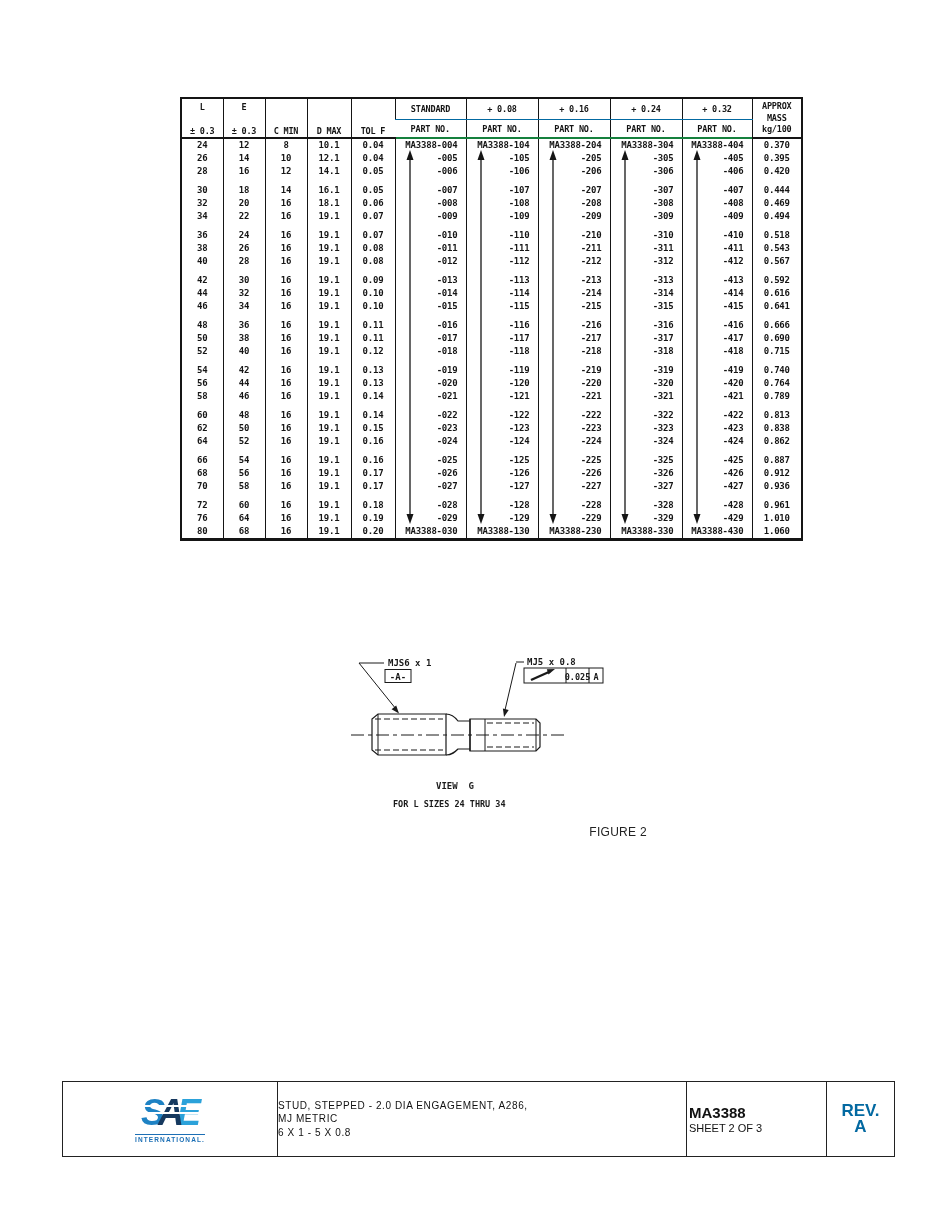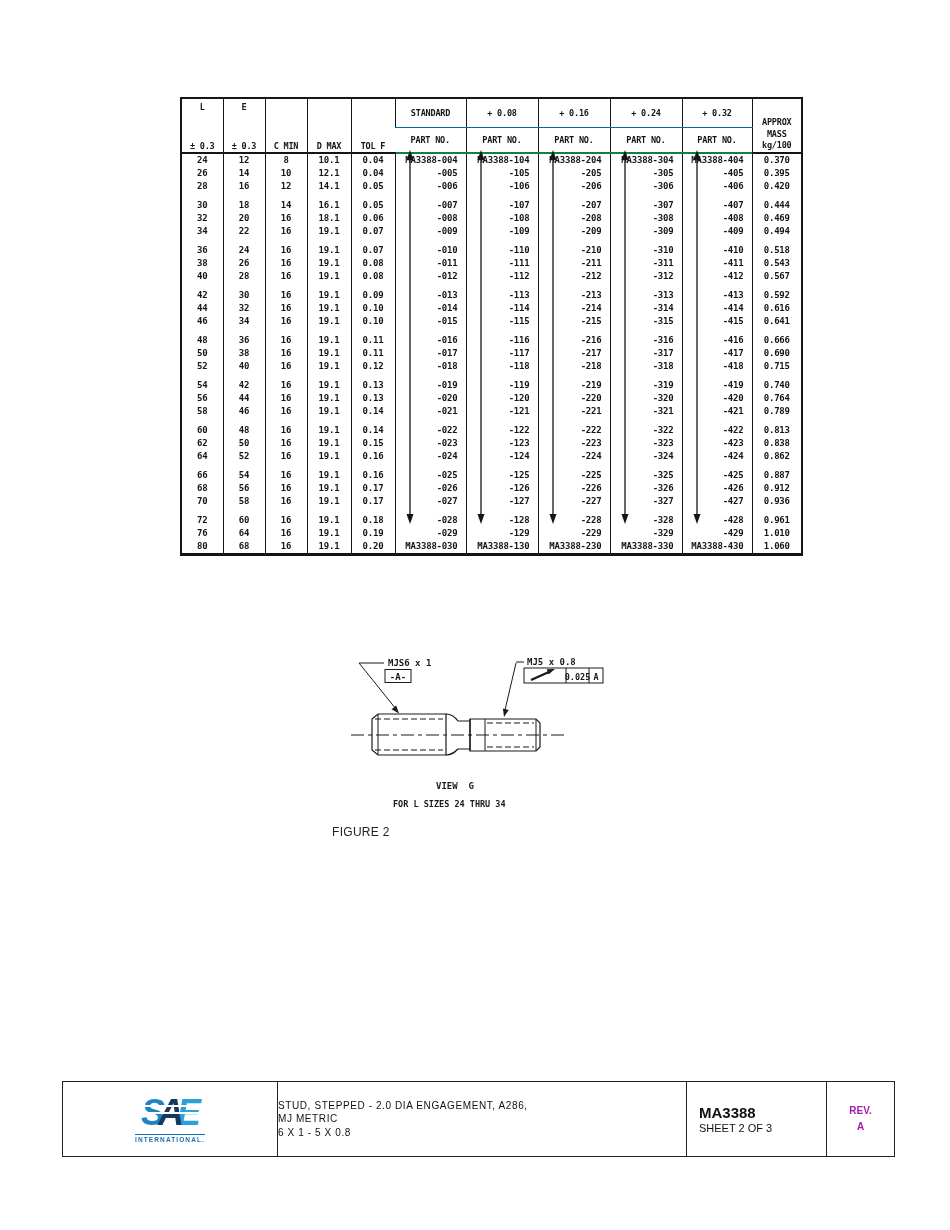--- a/index.html
+++ b/index.html
@@ -19,63 +19,63 @@
     font-family:"DejaVu Sans Mono",monospace;font-weight:bold;color:#151515;
     letter-spacing:-0.2px;overflow:hidden;white-space:nowrap;
   }
   #ma-table tr > *:first-child{border-left:none;}
   #ma-table thead th{font-size:8.5px;text-align:center;vertical-align:middle;}
   #ma-table th.grp{height:20px;border-bottom:1px solid #0369a1;}
   #ma-table th.pn{height:17px;border-bottom:2px solid #15803d;}
   #ma-table th.dim{border-bottom:2px solid #151515;position:relative;}
   #ma-table th.dim .t{position:absolute;top:3px;left:0;right:0;text-align:center;}
   #ma-table th.dim .b{position:absolute;bottom:1px;left:0;right:0;text-align:center;}
-  #ma-table th.mass{border-bottom:2px solid #151515;font-size:8.5px;vertical-align:top;padding-top:18px;}
+  #ma-table th.mass{border-bottom:2px solid #151515;font-size:8.5px;vertical-align:top;padding-top:2px;}
   #ma-table th.mass div{line-height:11.5px;}
   #ma-table tbody td{height:13px;font-size:9px;line-height:13px;text-align:center;}
   #ma-table tbody td.cp{text-align:right;padding-right:8px;}
   #ma-table tbody tr.gap td{height:6px;line-height:0;font-size:0;}
   #ma-table svg.arrows{position:absolute;left:0;top:0;pointer-events:none;}
   #ma-table svg.arrows line{stroke:#151515;stroke-width:1.3;}
   #ma-table svg.arrows path{fill:#151515;stroke:none;}
 
   
   #figure-area{position:absolute;left:330px;top:650px;width:320px;height:168px;}
   #figure-area svg{display:block;}
   .draw{stroke:#1a1a1a;stroke-width:1.2;fill:none;}
   .thin{stroke:#1a1a1a;stroke-width:1;fill:none;}
   .dash{stroke:#1a1a1a;stroke-width:1.1;fill:none;stroke-dasharray:6 3;}
   .cl{stroke:#1a1a1a;stroke-width:1;fill:none;stroke-dasharray:13 4 4 4;}
   .fillb{fill:#1a1a1a;stroke:none;}
   text.mlab{font-family:"DejaVu Sans Mono",monospace;font-weight:bold;font-size:9px;fill:#1a1a1a;white-space:pre;}
   text.mlab2{font-family:"DejaVu Sans Mono",monospace;font-weight:bold;font-size:8.5px;fill:#1a1a1a;white-space:pre;}
   #figure-caption{
-    position:absolute;left:332px;top:825px;width:315px;text-align:left;
+    position:absolute;left:332px;top:825px;width:315px;text-align:right;
     font-size:12px;color:#222;letter-spacing:0.3px;
   }
 
   
   #footer-block{
     position:absolute;left:62px;top:1081px;width:833px;height:76px;
     border:1.5px solid #222;display:flex;box-sizing:border-box;background:#fff;
   }
   .fcell{box-sizing:border-box;height:100%;}
   #cell-logo{width:214px;display:flex;align-items:center;justify-content:center;}
   #cell-title{flex:1;border-left:1.5px solid #222;display:flex;flex-direction:column;}
   #title-top{
     height:25px;border-bottom:1.2px solid #222;display:flex;align-items:center;justify-content:center;
     font-size:18px;font-weight:bold;letter-spacing:0.4px;color:#111;
   }
   #title-sub{flex:1;display:flex;flex-direction:column;justify-content:center;
     font-size:10px;color:#111;line-height:13.5px;letter-spacing:0.6px;}
-  #cell-doc{width:140px;border-left:1.5px solid #222;display:flex;flex-direction:column;justify-content:center;padding-left:12px;}
+  #cell-doc{width:140px;border-left:1.5px solid #222;display:flex;flex-direction:column;justify-content:center;padding-left:2px;}
   #doc-number{font-size:15px;font-weight:bold;color:#111;}
   #doc-sheet{font-size:11px;color:#111;margin-top:1px;}
   #cell-rev{width:68px;border-left:1.5px solid #222;display:flex;flex-direction:column;align-items:center;justify-content:center;
-    font-size:10px;font-weight:bold;color:#a21caf;line-height:16px;}
+    font-size:17px;font-weight:bold;color:#0369a1;line-height:16px;}
 
   
   .sae{display:flex;flex-direction:column;align-items:center;}
   .sae-letters{position:relative;height:36px;display:flex;align-items:flex-start;}
   .sae-letters span{
     font-family:"Liberation Sans",sans-serif;font-weight:bold;font-style:italic;
     font-size:36px;line-height:34px;letter-spacing:-2px;
   }
   .sae-letters .s{color:#1e82c4;}
   .sae-letters .a{color:#16395f;margin:0 -5px;position:relative;z-index:2;}

